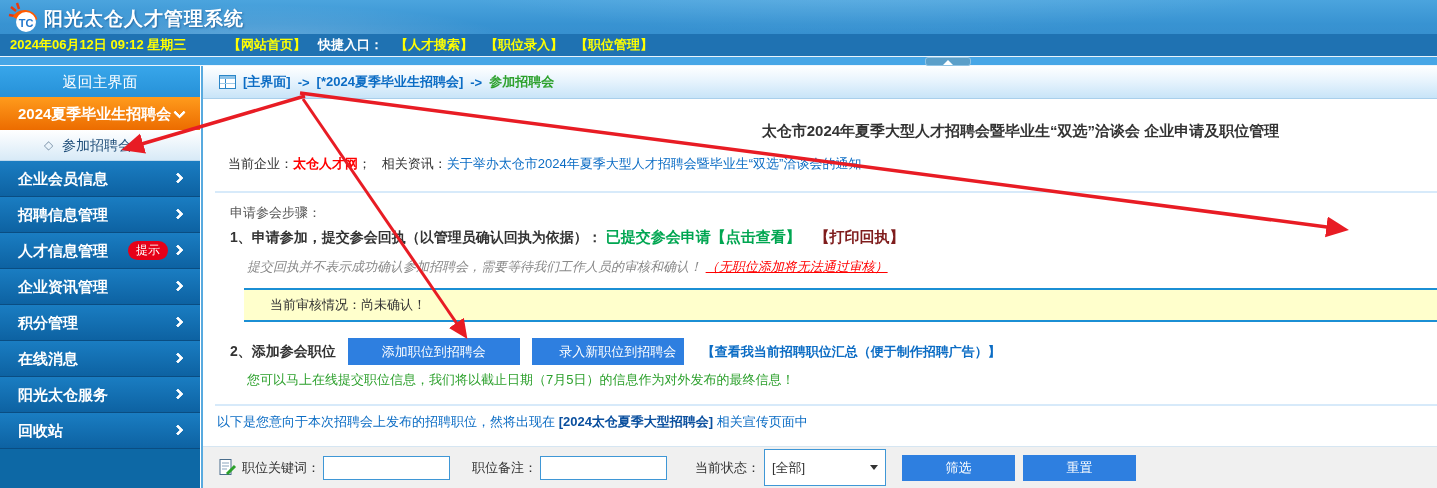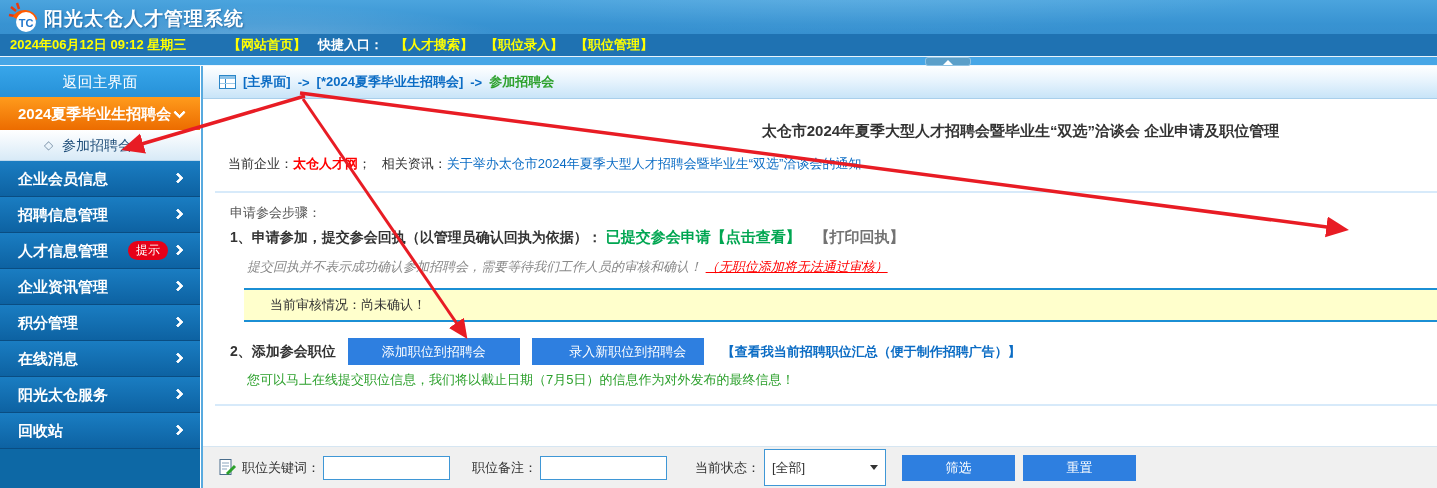--- a/index.html
+++ b/index.html
@@ -62,33 +62,33 @@
   .page-title { left:204px; right:0; top:122px; padding-left:400px; text-align:center;
     font-size:15px; font-weight:bold; color:#333; }
   .company-line { left:228px; top:155px; font-size:13px; color:#333; }
   .company-name { color:#ff0000; font-weight:bold; }
   .news-link { color:#0b6cc4; cursor:pointer; }
   .divider { left:215px; right:0; height:2px; background:#d7eafa; position:absolute; }
   .steps-title { left:230px; top:204px; font-size:13px; color:#555; }
   .step1-line { left:230px; top:228px; font-size:14px; color:#333; font-weight:bold; }
   .step1-status { color:#00a651; font-size:15px; font-weight:bold; }
   .step1-view { color:#00a651; font-size:15px; font-weight:bold; cursor:pointer; }
-  .step1-print { color:#737373; font-size:15px; font-weight:bold; cursor:pointer; margin-left:10px; }
+  .step1-print { color:#7f1d1d; font-size:15px; font-weight:bold; cursor:pointer; margin-left:10px; }
   .note-line { left:247px; top:258px; font-size:13px; color:#888;font-style:italic; }
   .note-warning { color:#ff0000; text-decoration:underline; }
   .audit-box { position:absolute; left:244px; right:0; top:288px; height:34px; background:#ffffcc;
     border-top:2px solid #1b8fd4; border-bottom:2px solid #1b8fd4; line-height:30px; padding-left:26px;
     font-size:13px; color:#333; }
   .step2-row { left:230px; top:338px; display:flex; align-items:center; gap:12px; }
   .step2-label { font-size:14px; font-weight:bold; color:#333; }
   .btn-blue { height:27px; background:#2e7fe0; color:#fff; font-size:13px; border:none;
     display:inline-flex; align-items:center; justify-content:center; cursor:pointer;
     font-family:"Liberation Sans","DejaVu Sans",sans-serif; }
   .btn-add { width:172px; }
-  .btn-new { width:172px;padding-left:20px; }
+  .btn-new { width:152px;padding-left:20px; }
   .summary-link { font-size:13px; font-weight:bold; color:#0b6cc4; cursor:pointer; margin-left:6px; }
   .tip-line { left:247px; top:371px; font-size:13px; color:#2ca02c; }
   .positions-note { left:217px; top:413px; font-size:13px; color:#0b6cc4; }
   .pos-highlight { font-weight:bold; color:#0a4f9e; }
 
   
   .filter-bar { position:absolute; left:203px; right:0; top:446px; bottom:0; background:#f0f0f0;
     border-top:1px solid #d6e6f2; display:flex; align-items:center; padding-left:16px; font-size:13px; color:#333; }
   .f-input { width:127px; height:24px; border:1px solid #3f97d6; background:#fff; margin-left:3px;
     font-size:13px; padding:0 4px; outline:none; }
@@ -231,20 +231,23 @@
     <span class="step2-label">2、添加参会职位</span>
     <button class="btn-blue btn-add">添加职位到招聘会</button>
     <button class="btn-blue btn-new">录入新职位到招聘会</button>
     <span class="summary-link">【查看我当前招聘职位汇总（便于制作招聘广告）】</span>
   </div>
 
   <div class="abs tip-line">您可以马上在线提交职位信息，我们将以截止日期（7月5日）的信息作为对外发布的最终信息！</div>
 
   <div class="divider" style="top:404px;"></div>
 
+  <div class="abs positions-note">
+    <span>以下是您意向于本次招聘会上发布的招聘职位，然将出现在 </span><span class="pos-highlight">[2024太仓夏季大型招聘会]</span><span> 相关宣传页面中</span>
+  </div>
 
   <div class="filter-bar">
     <svg class="f-icon" width="18" height="19" viewBox="0 0 18 19">
       <rect x="1" y="1.5" width="11" height="15" fill="#fff" stroke="#4a6d8c"></rect>
       <line x1="3" y1="5" x2="10" y2="5" stroke="#8aa5bd"></line>
       <line x1="3" y1="8" x2="10" y2="8" stroke="#8aa5bd"></line>
       <line x1="3" y1="11" x2="8" y2="11" stroke="#8aa5bd"></line>
       <line x1="8" y1="16" x2="16" y2="8" stroke="#2ca02c" stroke-width="3"></line>
     </svg>
     <span>职位关键词：</span>

